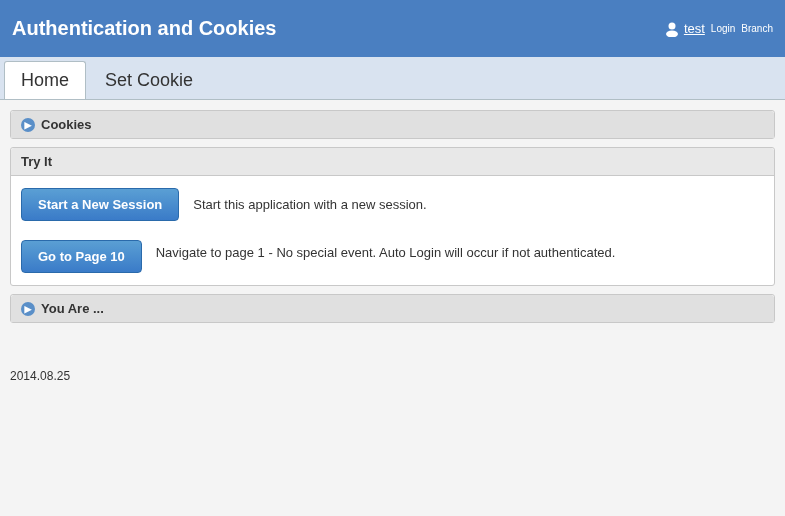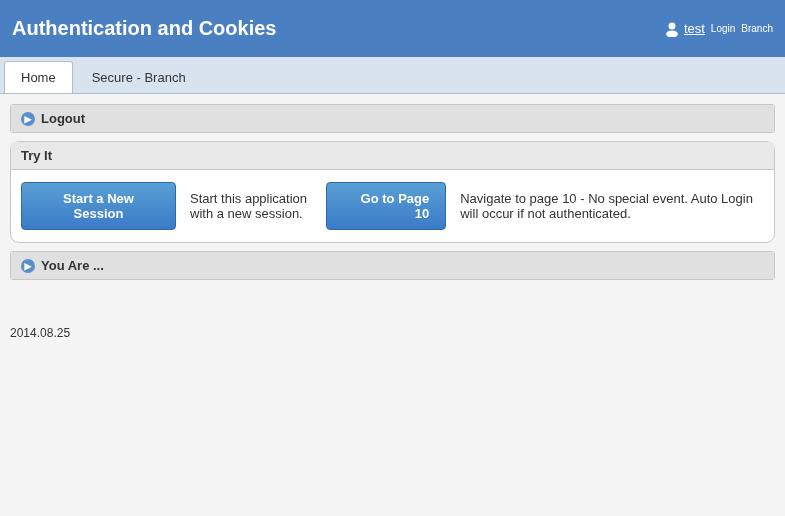--- a/index.html
+++ b/index.html
@@ -60,21 +60,21 @@
       border-bottom: 1px solid #b0bec5;
       padding: 0 4px;
     }
     .nav-tab {
       padding: 8px 16px;
       cursor: pointer;
       border: 1px solid transparent;
       border-bottom: none;
       margin-right: 2px;
       margin-top: 4px;
-      font-size: 13px;
+      font-size: 18px;
       background: #d9e3f0;
       color: #333;
       border-radius: 3px 3px 0 0;
     }
     .nav-tab.active {
       background: white;
       border-color: #b0bec5;
       color: #333;
       font-weight: normal;
     }
@@ -112,36 +112,36 @@
       align-items: center;
       justify-content: center;
       color: white;
       font-size: 9px;
       flex-shrink: 0;
     }
 
     
     .try-it-section {
       border: 1px solid #c8c8c8;
-      border-radius: 9px;
+      border-radius: 3px;
       margin-bottom: 8px;
       background: white;
     }
     .try-it-header {
       background: #e8e8e8;
       padding: 6px 10px;
       font-weight: bold;
       font-size: 13px;
       border-bottom: 1px solid #c8c8c8;
       border-radius: 3px 3px 0 0;
     }
     .try-it-body {
       padding: 12px 10px;
       display: flex;
-      flex-direction: row;
+      flex-direction: column;
       gap: 10px;
     }
     .try-it-row {
       display: flex;
       align-items: center;
       gap: 14px;
     }
 
     
     .btn-primary {
@@ -160,20 +160,21 @@
       background: linear-gradient(to bottom, #5a9fd4, #3a7bc8);
       color: white;
       border: 1px solid #2a6aab;
       border-radius: 4px;
       padding: 8px 16px;
       font-size: 13px;
       cursor: pointer;
       font-weight: bold;
       min-width: 120px;
       text-align: right;
+      margin-top: 9px;
     }
 
     .row-description {
       font-size: 13px;
       color: #333;
     }
 
     
     .footer {
       padding: 8px 10px;
@@ -212,50 +213,50 @@
         </svg>
         <span>test</span>
       </div>
       <button class="header-link">Login</button>
       <button class="header-link">Branch</button>
     </div>
   </div>
 
   <div class="nav-tabs">
     <div class="nav-tab active">Home</div>
-    <div class="nav-tab">Secure - Branch</div>
+    <div class="nav-tab">Set Cookie</div>
   </div>
 
   <div class="content">
 
     <div class="section">
       <div class="section-header">
         <div class="chevron">▶</div>
-        <span>Logout</span>
+        <span>Cookies</span>
       </div>
     </div>
 
     <div class="try-it-section">
       <div class="try-it-header">
         <span>Try It</span>
       </div>
       <div class="try-it-body">
 
         <div class="try-it-row">
           <button class="btn-primary">
             <span>Start a New Session</span>
           </button>
           <span class="row-description">Start this application with a new session.</span>
         </div>
 
         <div class="try-it-row">
           <button class="btn-go">
             <span>Go to Page 10</span>
           </button>
-          <span class="row-description">Navigate to page 10 - No special event. Auto Login will occur if not authenticated.</span>
+          <span class="row-description">Navigate to page 1 - No special event. Auto Login will occur if not authenticated.</span>
         </div>
       </div>
     </div>
 
     <div class="section">
       <div class="section-header">
         <div class="chevron">▶</div>
         <span>You Are ...</span>
       </div>
     </div>

